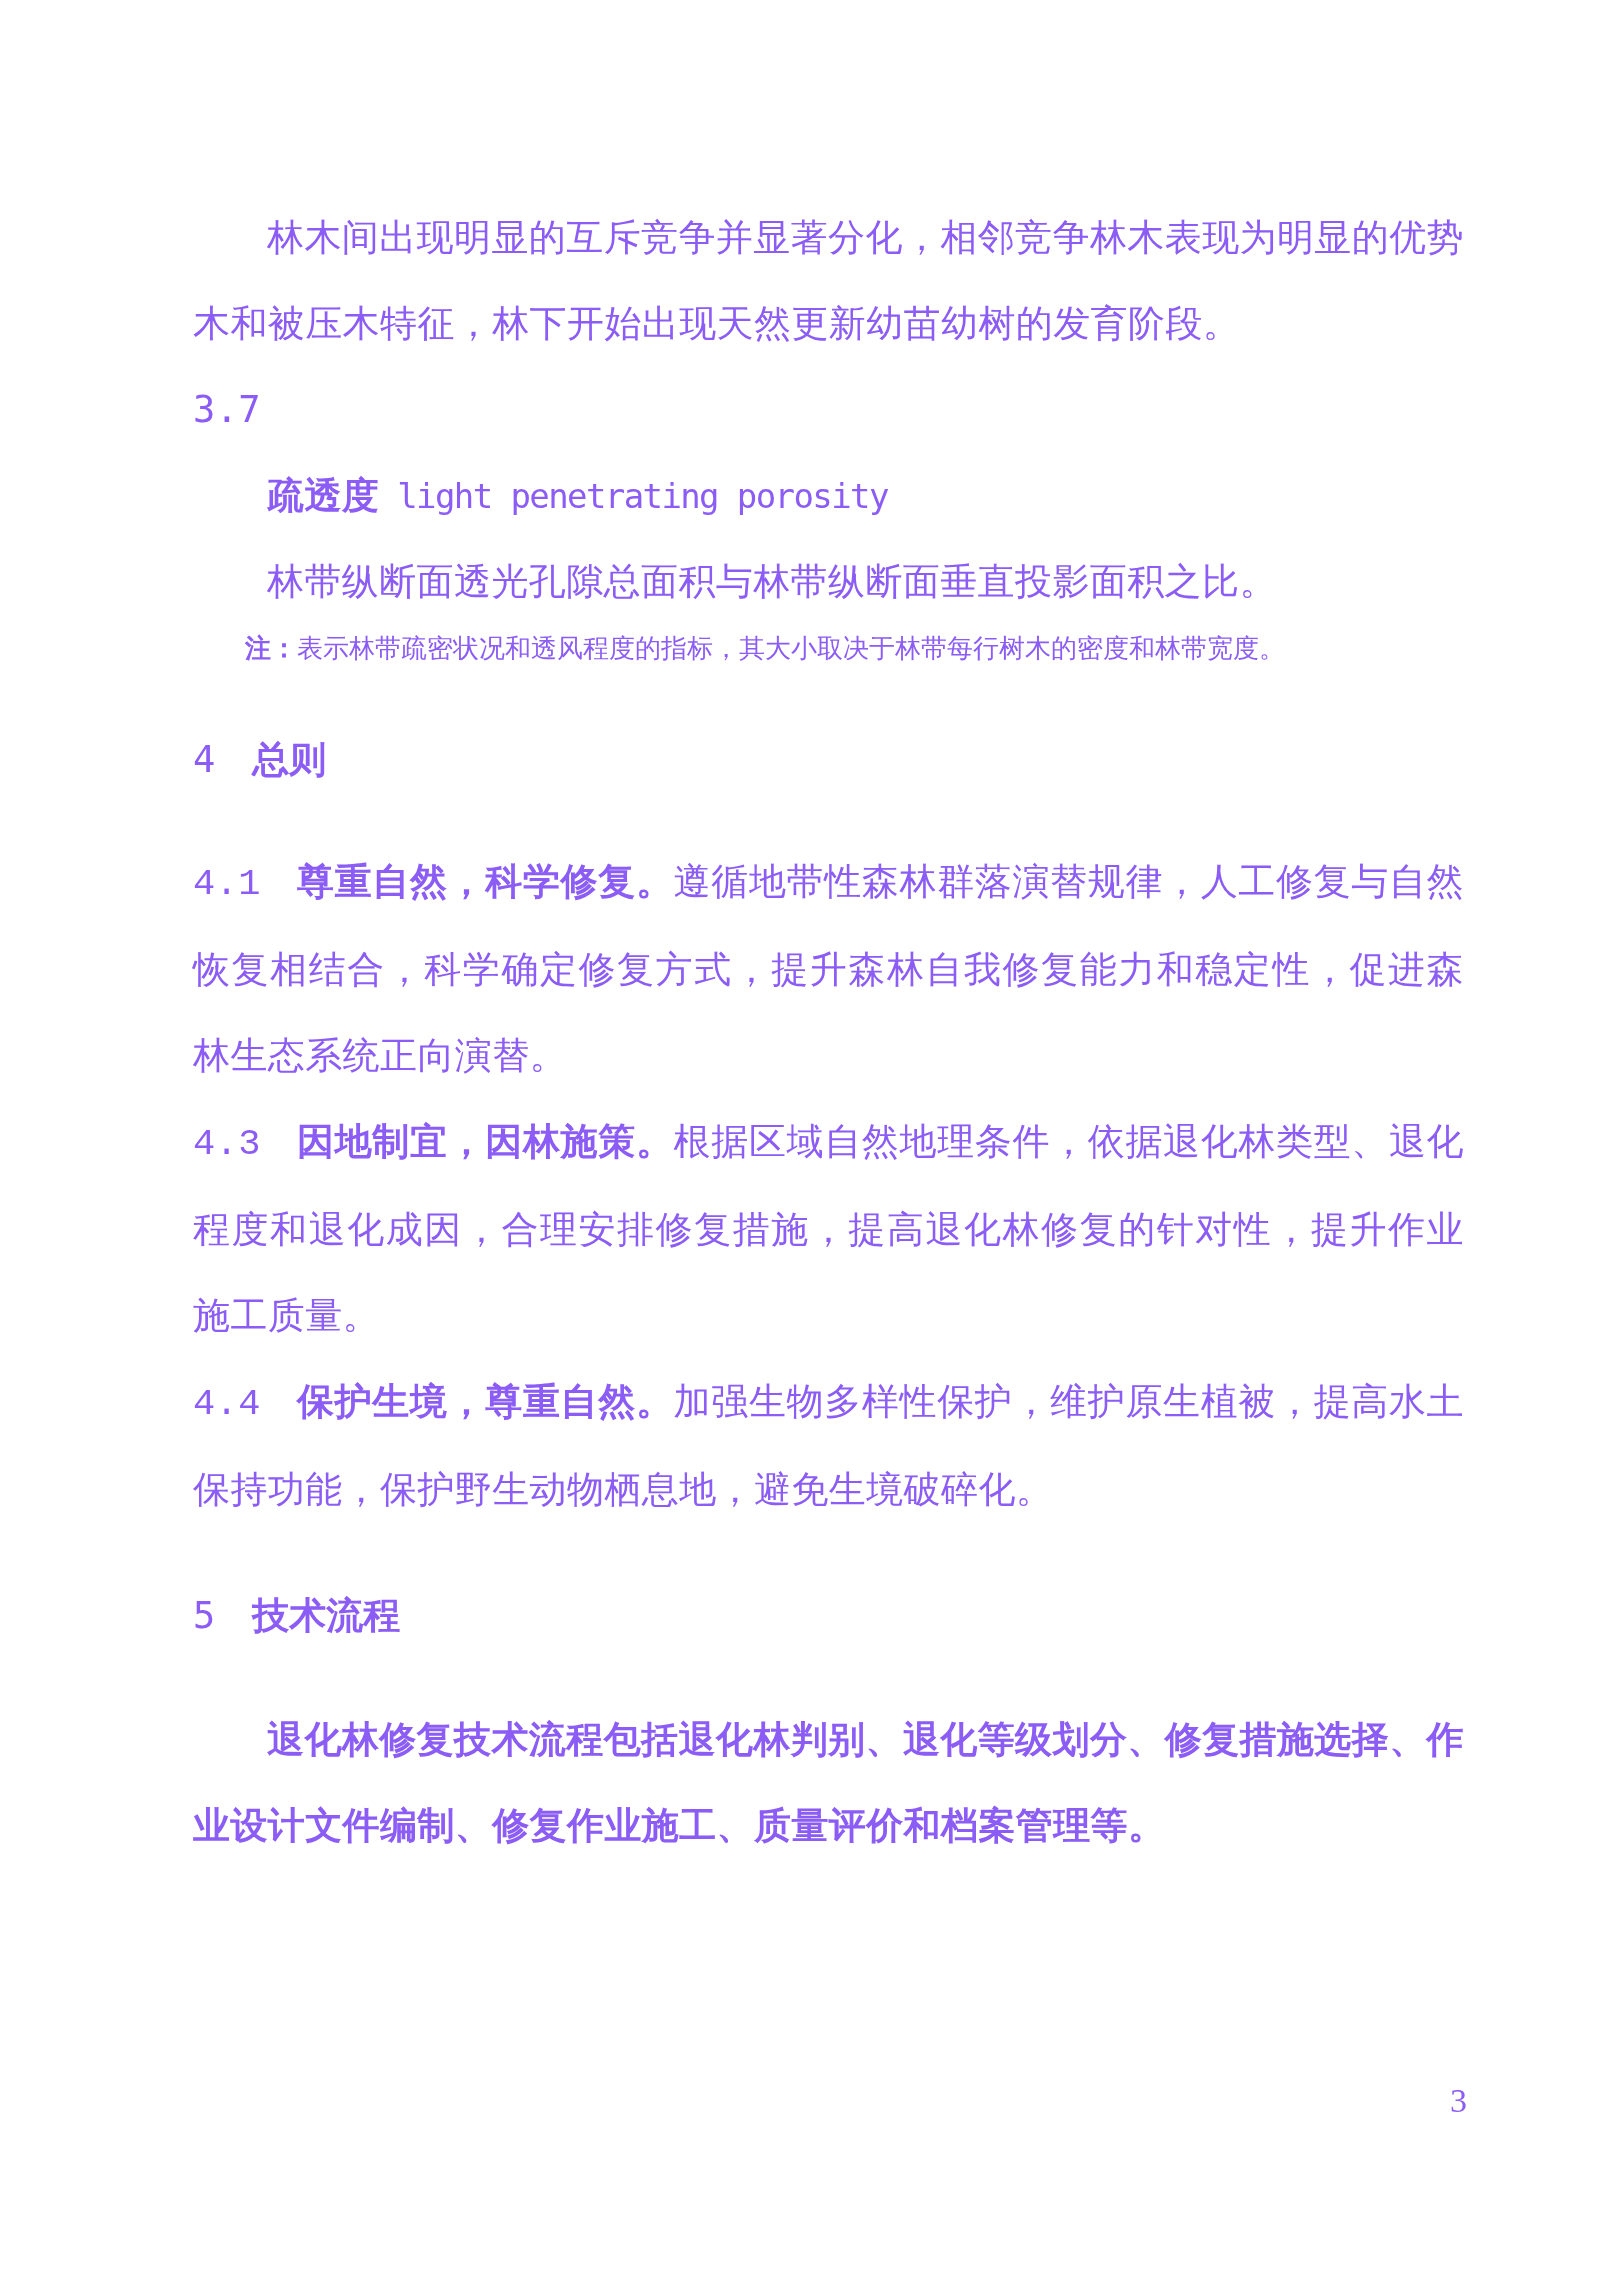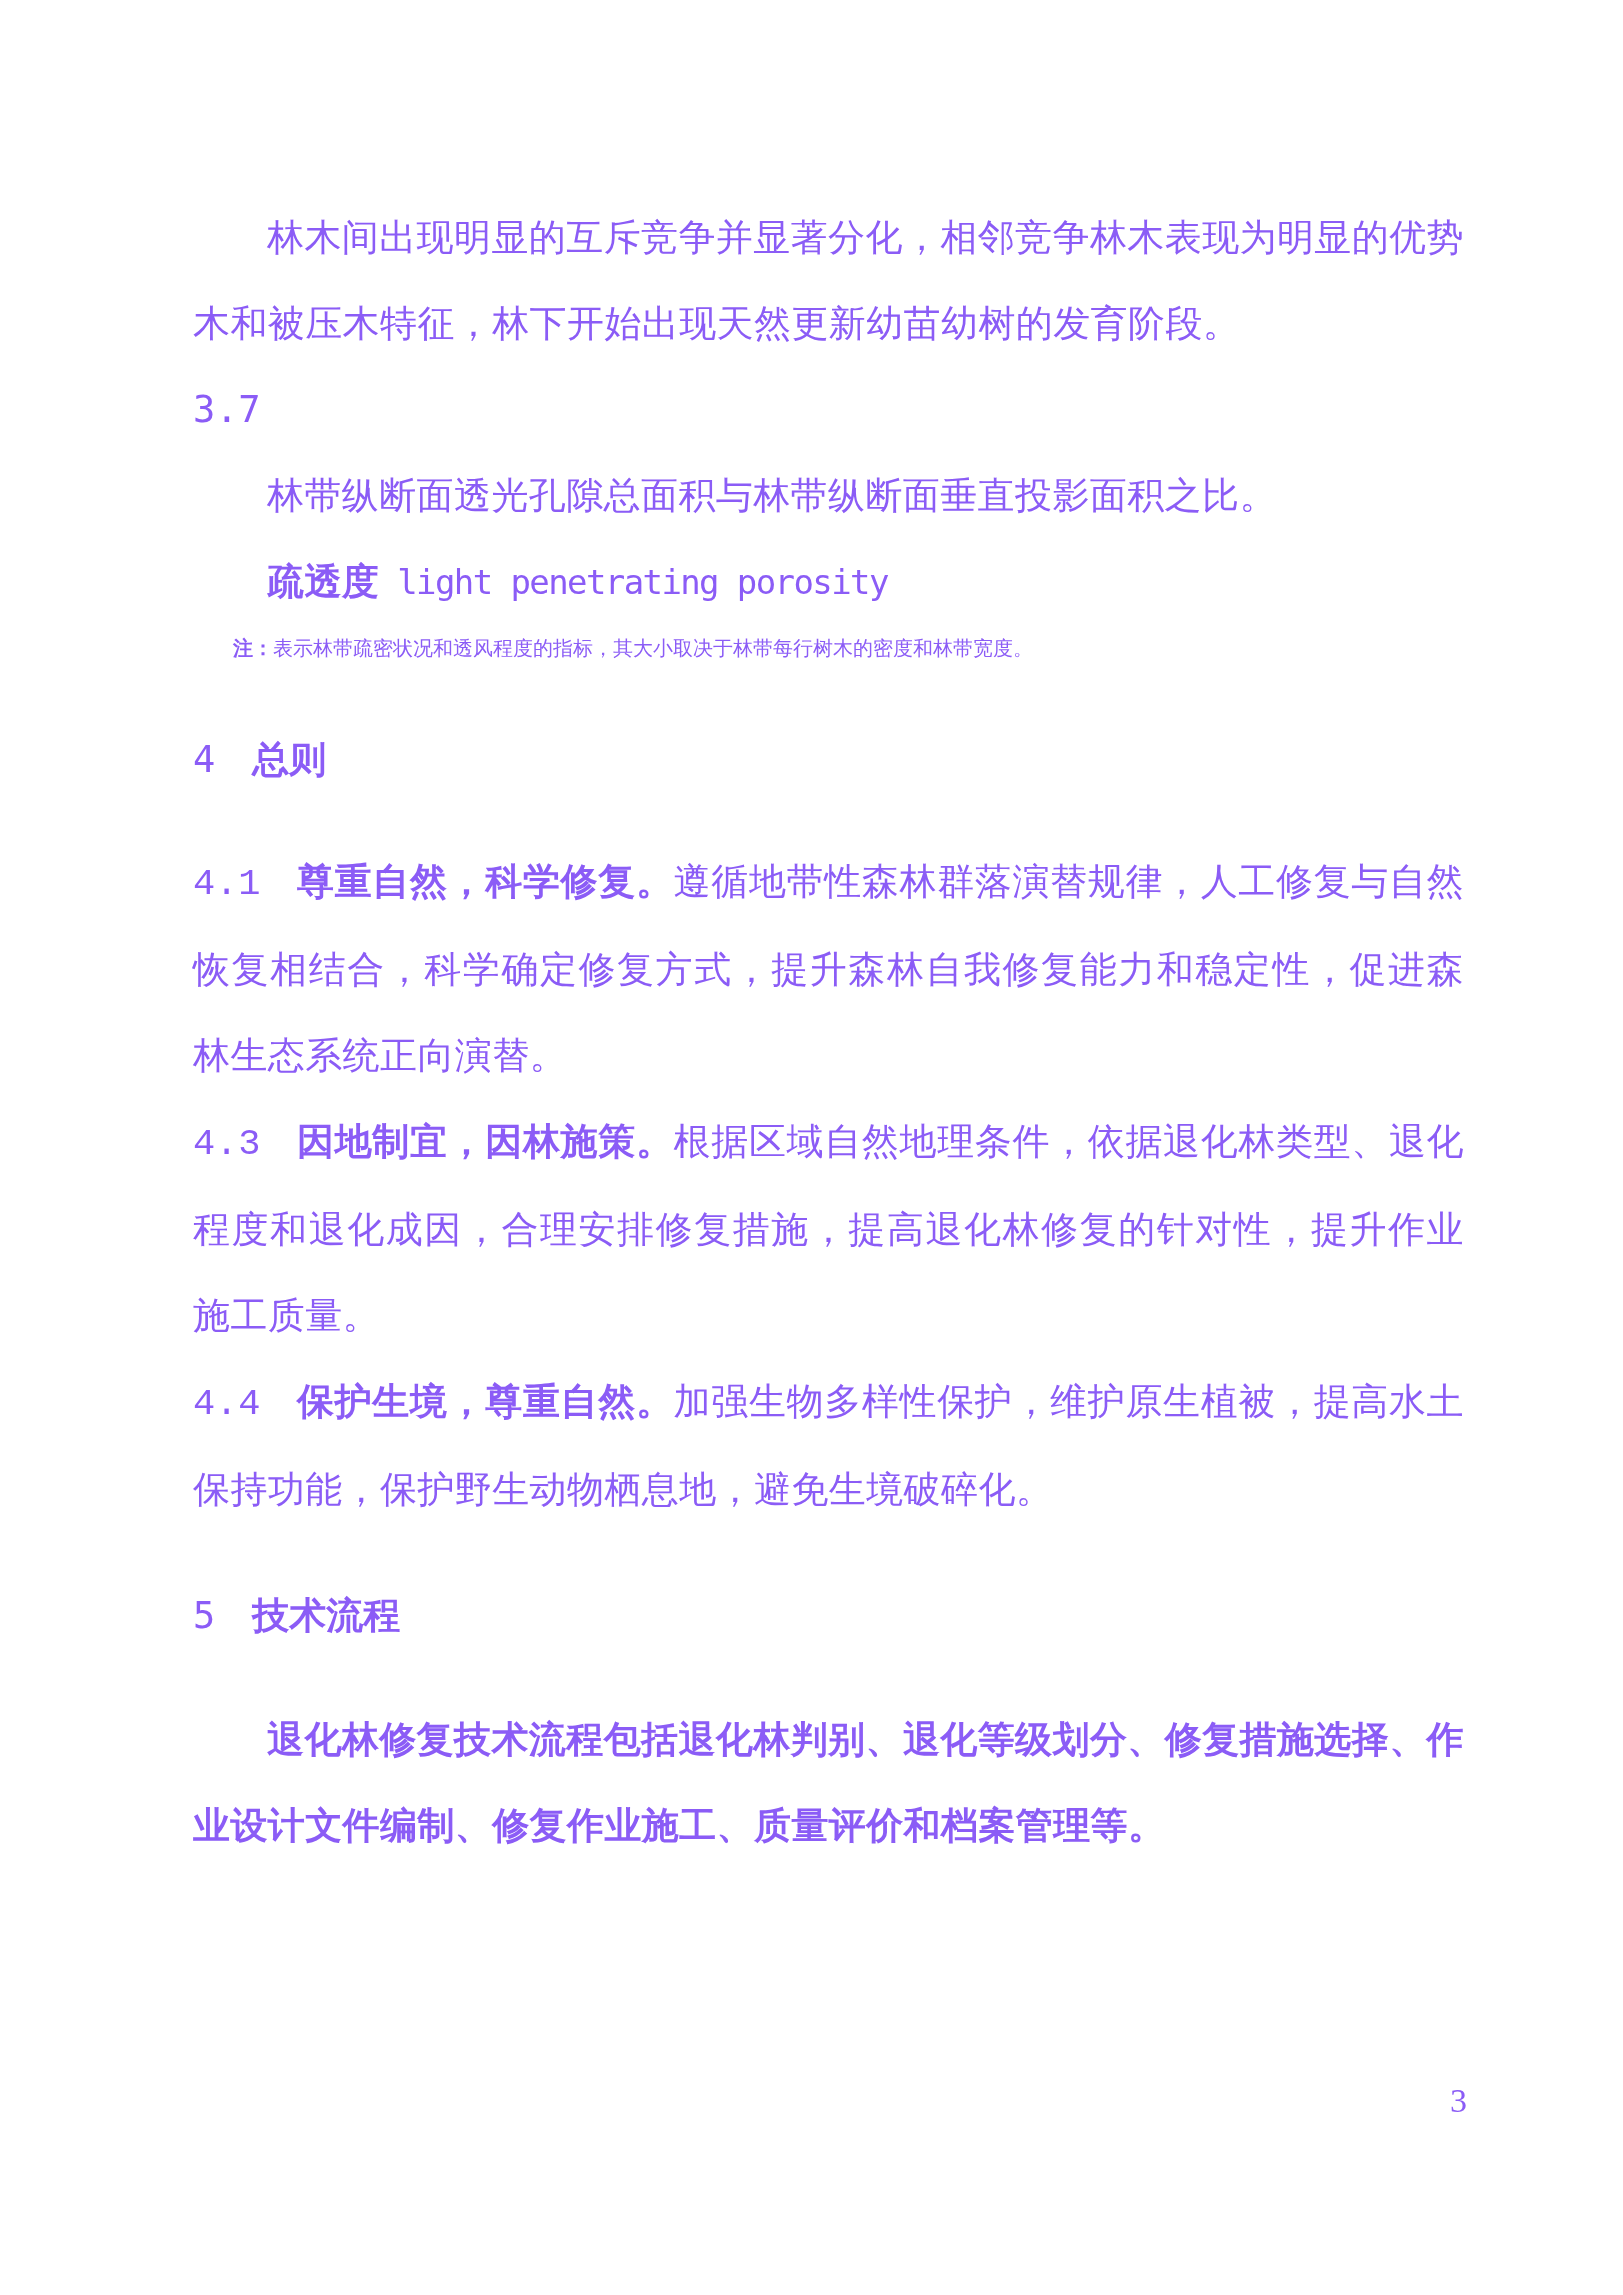--- a/index.html
+++ b/index.html
@@ -26,21 +26,21 @@
   }
   .indent{text-indent:2em;}
   .mono{font-family:"DejaVu Sans Mono","Liberation Mono",monospace;}
   .bold-sans{font-weight:bold;font-family:"DejaVu Sans","Liberation Sans",sans-serif;}
   .term-en{
     font-family:"DejaVu Sans Mono","Liberation Mono",monospace;
     font-size:34px;letter-spacing:-1.6px;margin-left:18px;
   }
   .note{
     margin:-11.4px 0 0 0;
-    font-size:20px;
+    font-size:26px;
     line-height:68px;
     text-indent:2em;
     text-align:justify;
   }
   .heading{
     margin:0;
     font-size:37px;
     line-height:86px;
     font-weight:bold;
   }
@@ -62,23 +62,23 @@
 </head>
 <body>
 
 <div class="page">
   <div class="doc">
 
     <p class="body indent">林木间出现明显的互斥竞争并显著分化，相邻竞争林木表现为明显的优势木和被压木特征，林下开始出现天然更新幼苗幼树的发育阶段。</p>
 
     <p class="body mono">3.7</p>
 
+    <p class="body indent"><span class="bold-sans">疏透度</span><span class="term-en">light penetrating porosity</span></p>
+
     <p class="body indent">林带纵断面透光孔隙总面积与林带纵断面垂直投影面积之比。</p>
-
-    <p class="body indent"><span class="bold-sans">疏透度</span><span class="term-en">light penetrating porosity</span></p>
 
     <p class="note"><span class="bold-sans">注：</span><span>表示林带疏密状况和透风程度的指标，其大小取决于林带每行树木的密度和林带宽度。</span></p>
 
     <h2 class="heading h4"><span class="mono hnum">4</span><span class="htitle">总则</span></h2>
 
     <p class="body clause first-clause"><span class="mono cnum">4.1</span><span class="bold-sans">尊重自然，科学修复。</span><span>遵循地带性森林群落演替规律，人工修复与自然恢复相结合，科学确定修复方式，提升森林自我修复能力和稳定性，促进森林生态系统正向演替。</span></p>
 
 
     <p class="body clause"><span class="mono cnum">4.3</span><span class="bold-sans">因地制宜，因林施策。</span><span>根据区域自然地理条件，依据退化林类型、退化程度和退化成因，合理安排修复措施，提高退化林修复的针对性，提升作业施工质量。</span></p>
 

